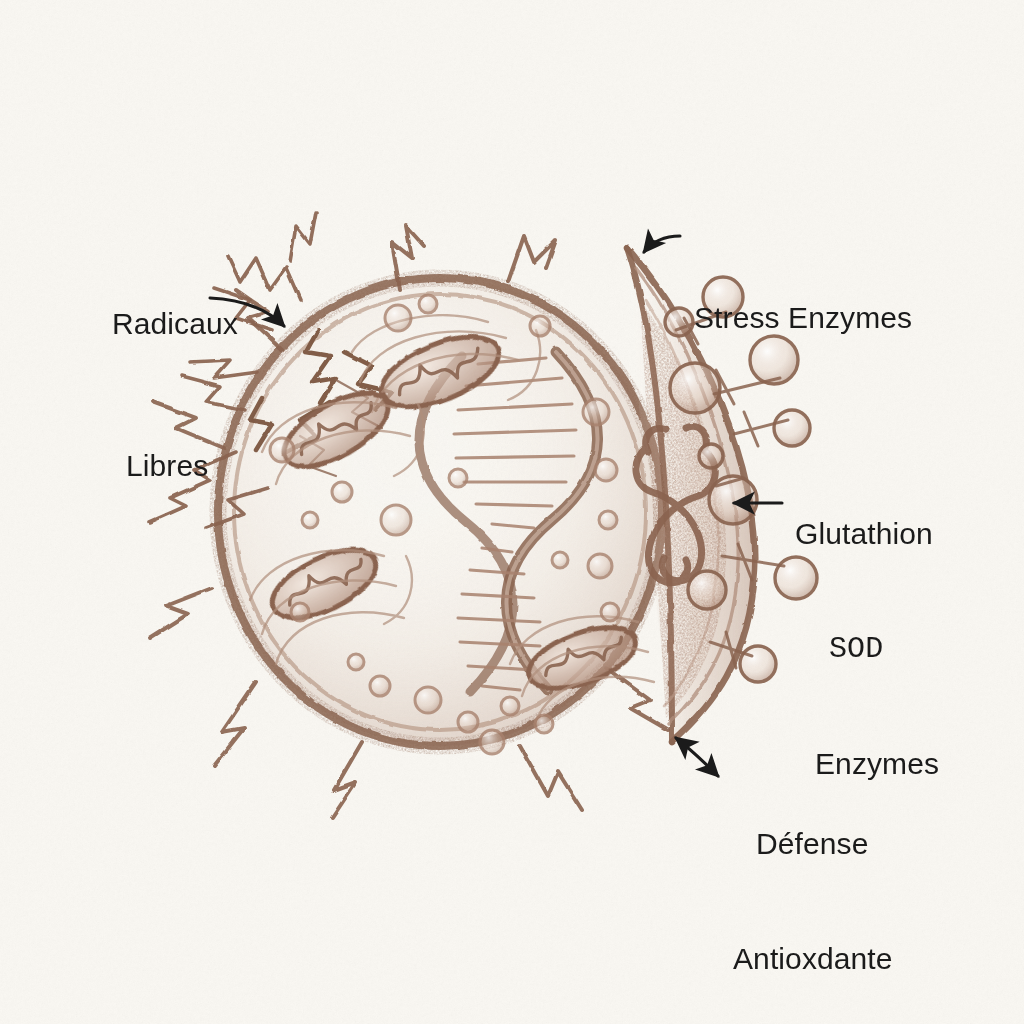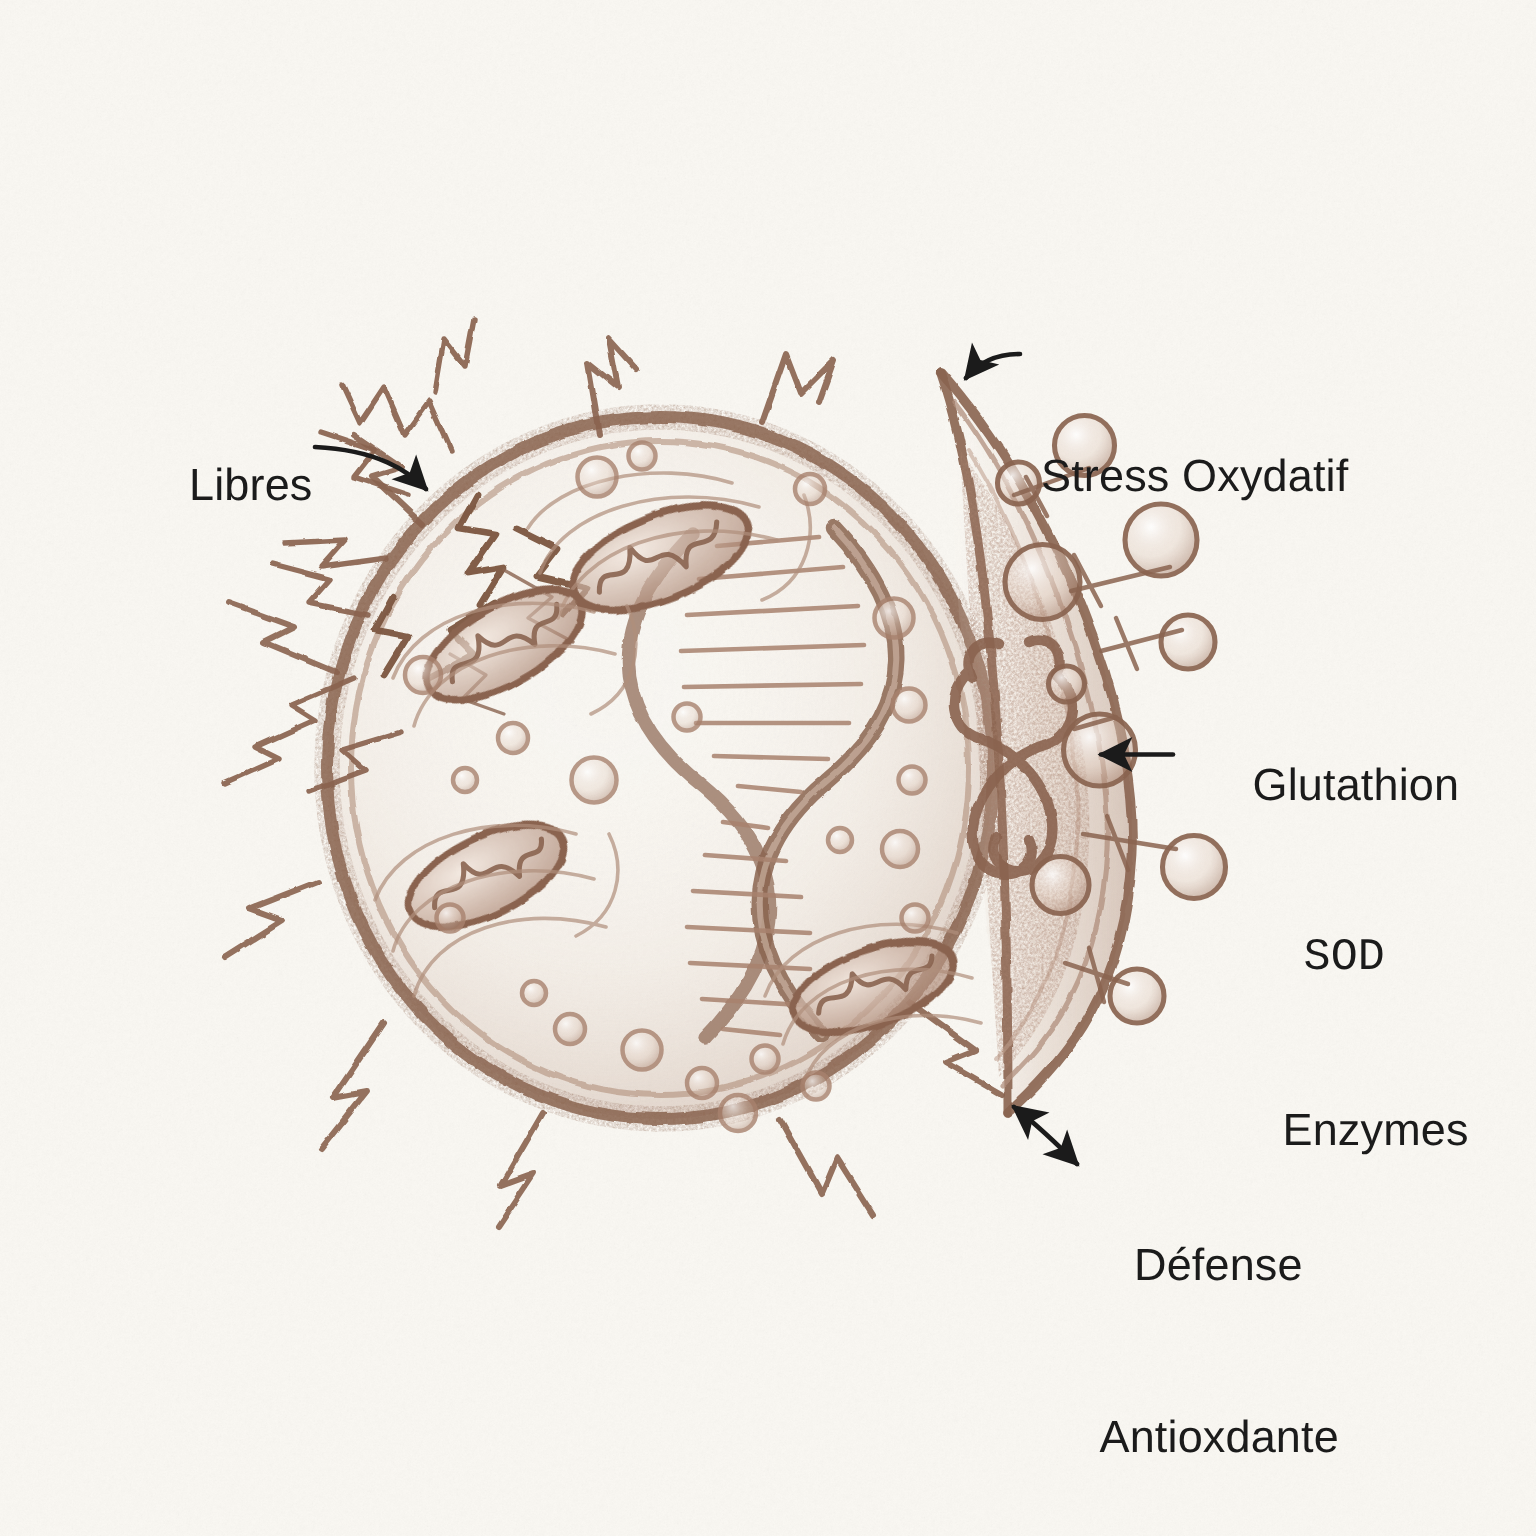--- a/index.html
+++ b/index.html
@@ -299,28 +299,29 @@
 
     <g stroke="#1b1b1b" fill="none" stroke-width="3.1" stroke-linecap="round">
       <path d="M210 298 C252 300 272 314 284 326" marker-end="url(#ah)"></path>
       <path d="M680 236 C664 236 652 242 644 252" marker-end="url(#ah)"></path>
       <path d="M782 503 L734 503" marker-end="url(#ah)"></path>
       <path d="M676 738 C694 752 706 764 718 776" marker-start="url(#ah)" marker-end="url(#ah)"></path>
     </g>
   </svg>
 
   <div class="lbl" style="left:112px; top:228px;">
-    <div style="padding-left:14px;">Libres</div>
+    <div>Radicaux</div>
+    <div style="padding-left:14px;margin-top:27px;">Libres</div>
   </div>
 
   <div class="lbl" style="left:694px; top:222px;">
-    <div>Stress Oxydatif</div>
+    <div>Stress Enzymes</div>
   </div>
 
-  <div class="lbl" style="left:795px; top:428px;margin-left:40px;">
+  <div class="lbl" style="left:795px; top:438px;">
     <div>Glutathion</div>
     <div style="padding-left:34px;font-family:Liberation Mono, monospace;">SOD</div>
     <div style="padding-left:20px;">Enzymes</div>
   </div>
 
   <div class="lbl" style="left:733px; top:748px;">
     <div style="padding-left:8px;margin-left:15px;">Défense</div>
     <div>Antioxdante</div>
   </div>
 

